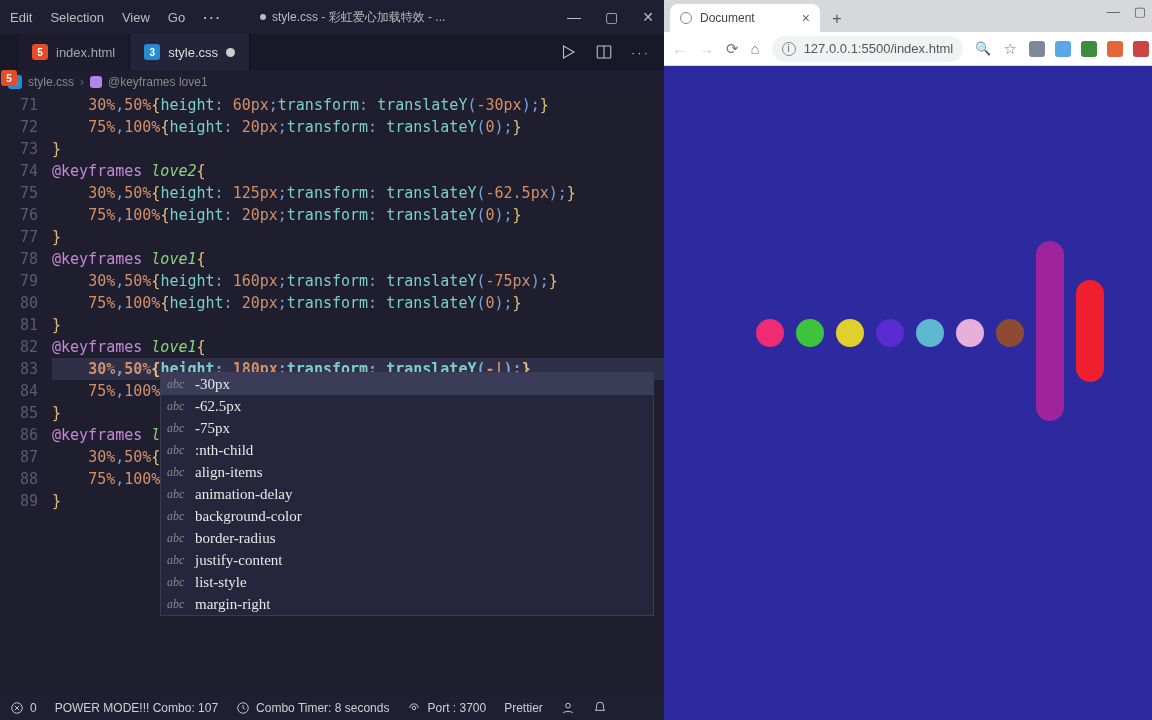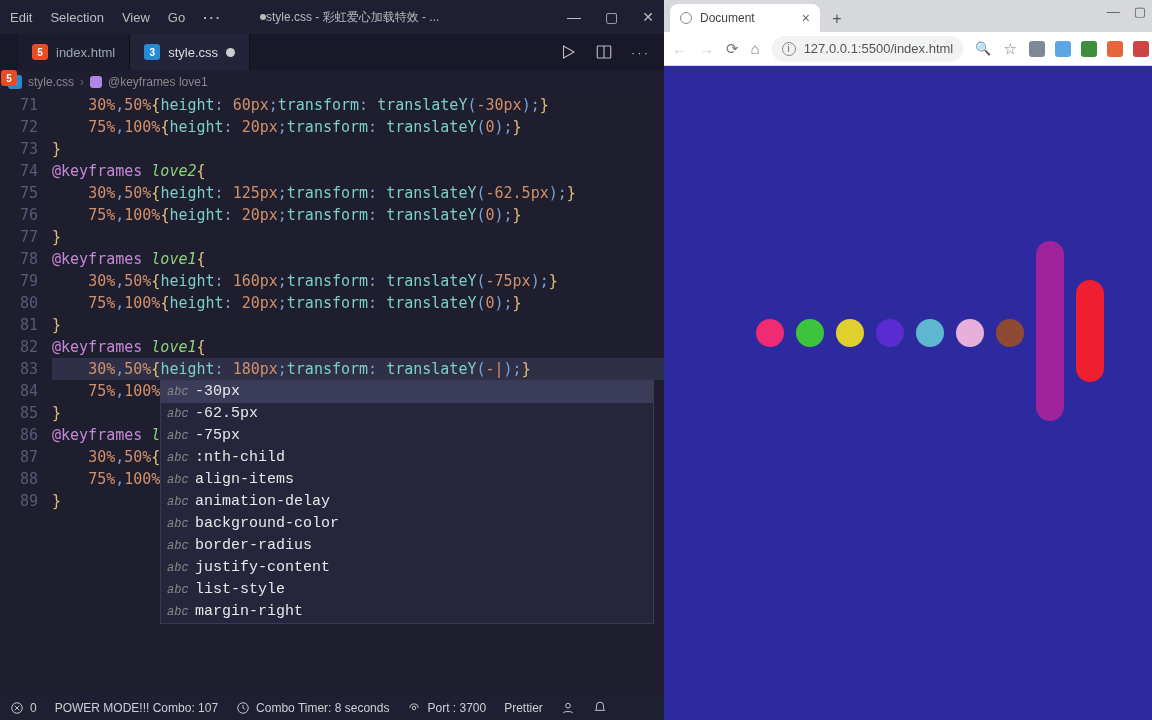--- a/index.html
+++ b/index.html
@@ -5,21 +5,21 @@
   * { margin:0; padding:0; box-sizing:border-box; }
   html,body { width:1152px; height:720px; font-family:"Segoe UI",Arial,sans-serif; overflow:hidden; background:#1e1e1e; color:#ccc; font-size:13px;}
   .app { display:flex; width:1152px; height:720px; }
   .vscode { width:732px; height:720px; background:#1e1e2f; display:flex; flex-direction:column; position:relative;}
   .browser { width:488px; height:720px; background:#fff; display:flex; flex-direction:column; }
 
   
   .titlebar { height:34px; display:flex; align-items:center; gap:18px; padding:0 10px; background:#1f1f33; color:#bdbdbd; font-size:13px; position:relative;}
   .titlebar .menu-item { cursor:default;}
   .titlebar .more-dots { font-weight:bold; letter-spacing:2px;}
-  .titlebar .center-title { position:absolute; left:260px; display:flex; align-items:center; font-size:12px; color:#bbb;}
+  .titlebar .center-title { position:absolute; left:260px; display:flex; align-items:center; gap:6px; font-size:12px; color:#bbb;}
   .titlebar .win-controls { margin-left:auto; display:flex; gap:24px; align-items:center; font-size:14px;}
   .titlebar .dot-small { width:6px;height:6px;border-radius:50%;background:#bbb;display:inline-block;}
 
   
   .tabbar { height:36px; display:flex; align-items:stretch; background:#181828; }
   .tab { display:flex; align-items:center; gap:8px; padding:0 14px; background:#1c1c2e; color:#9aa; font-size:13px; border-right:1px solid #111;}
   .tab.active { background:#23233a; color:#ddd;}
   .tab .icon-css { width:16px;height:16px;border-radius:3px;background:#268bd2;display:flex;align-items:center;justify-content:center;color:#fff;font-size:10px;font-weight:bold;}
   .tab .icon-html { width:16px;height:16px;border-radius:3px;background:#e44d26;display:flex;align-items:center;justify-content:center;color:#fff;font-size:10px;font-weight:bold;}
   .tab .dirty-dot { width:9px;height:9px;border-radius:50%;background:#ccc;}
@@ -41,24 +41,24 @@
   .gutter { width:52px; text-align:right; padding-right:14px; color:#5a5a78; user-select:none;}
   .code { flex:1; position:relative;}
   .code-line { white-space:pre;}
   .tok-kw { color:#c688d6;}
   .tok-name { color:#8fd47a; font-style:italic;margin-top:20px;}
   .tok-punc { color:#7aa2d6;}
   .tok-prop { color:#7ad0c8;}
   .tok-num { color:#d2906a;}
   .tok-func { color:#7ad0c8;}
   .tok-br-yel { color:#e2c07b;}
-  .highlight-line { background:rgba(80,80,120,0.35);}
-
-  
-  .suggest { position:absolute; top:286px; left:108px; width:494px; background:#25253c; border:1px solid #3a3a55; font-family:Liberation Mono, monospace; font-size:15px; z-index:5;}
+  .highlight-line { background:rgba(80,80,120,0.35);font-weight:bold;}
+
+  
+  .suggest { position:absolute; top:278px; left:108px; width:494px; background:#25253c; border:1px solid #3a3a55; font-family:Liberation Serif, serif; font-size:15px; z-index:5;}
   .suggest-row { display:flex; align-items:center; padding:0 6px; height:22px; color:#c9c9c9;}
   .suggest-row.sel { background:#3b3b5a;}
   .sug-icon { width:28px; color:#888; font-size:12px; font-style:italic;}
   .suggest-row .label { color:#e8e8e8;}
 
   
   .statusbar { height:24px; background:#1f1f33; color:#cfcfcf; display:flex; align-items:center; font-size:12px; gap:18px; padding:0 10px;}
   .statusbar .item { display:flex; align-items:center; gap:6px;}
   .statusbar svg { width:14px;height:14px;stroke:#cfcfcf;fill:none;stroke-width:1.6;}
 

